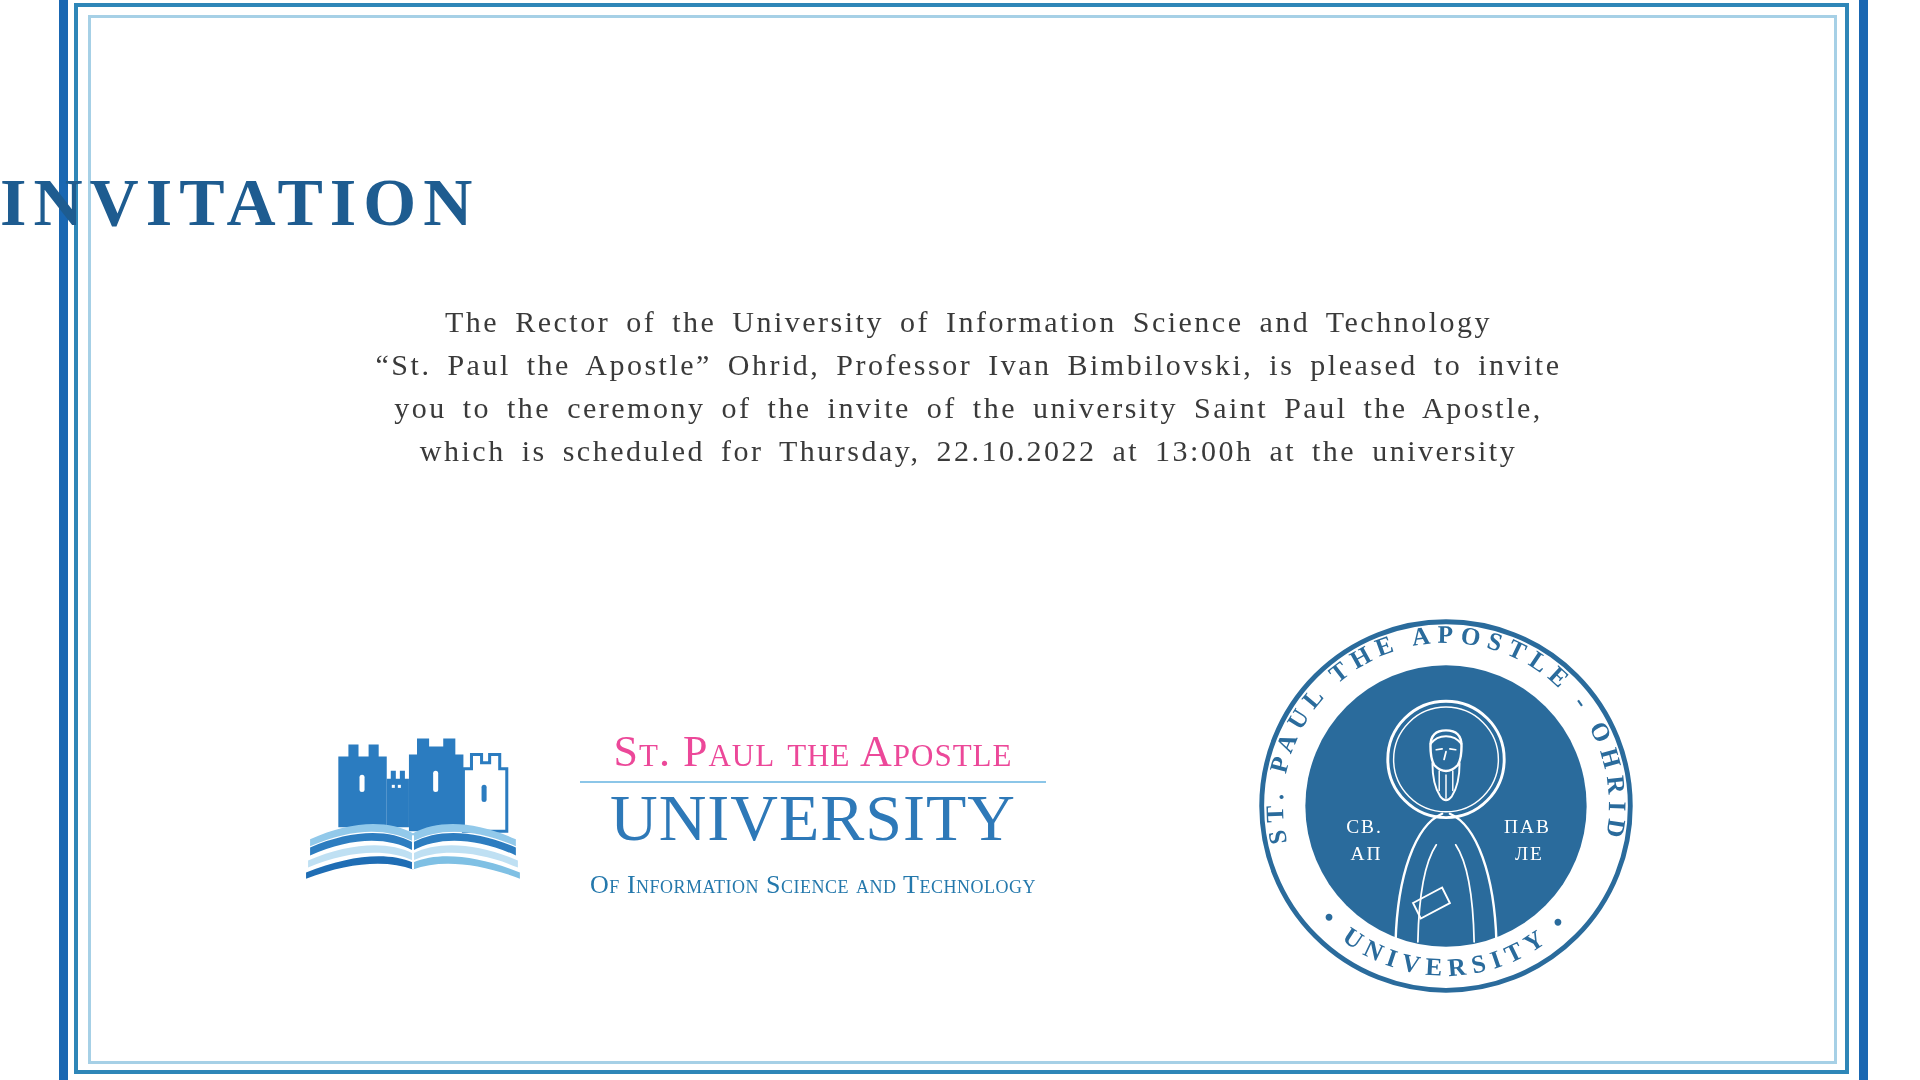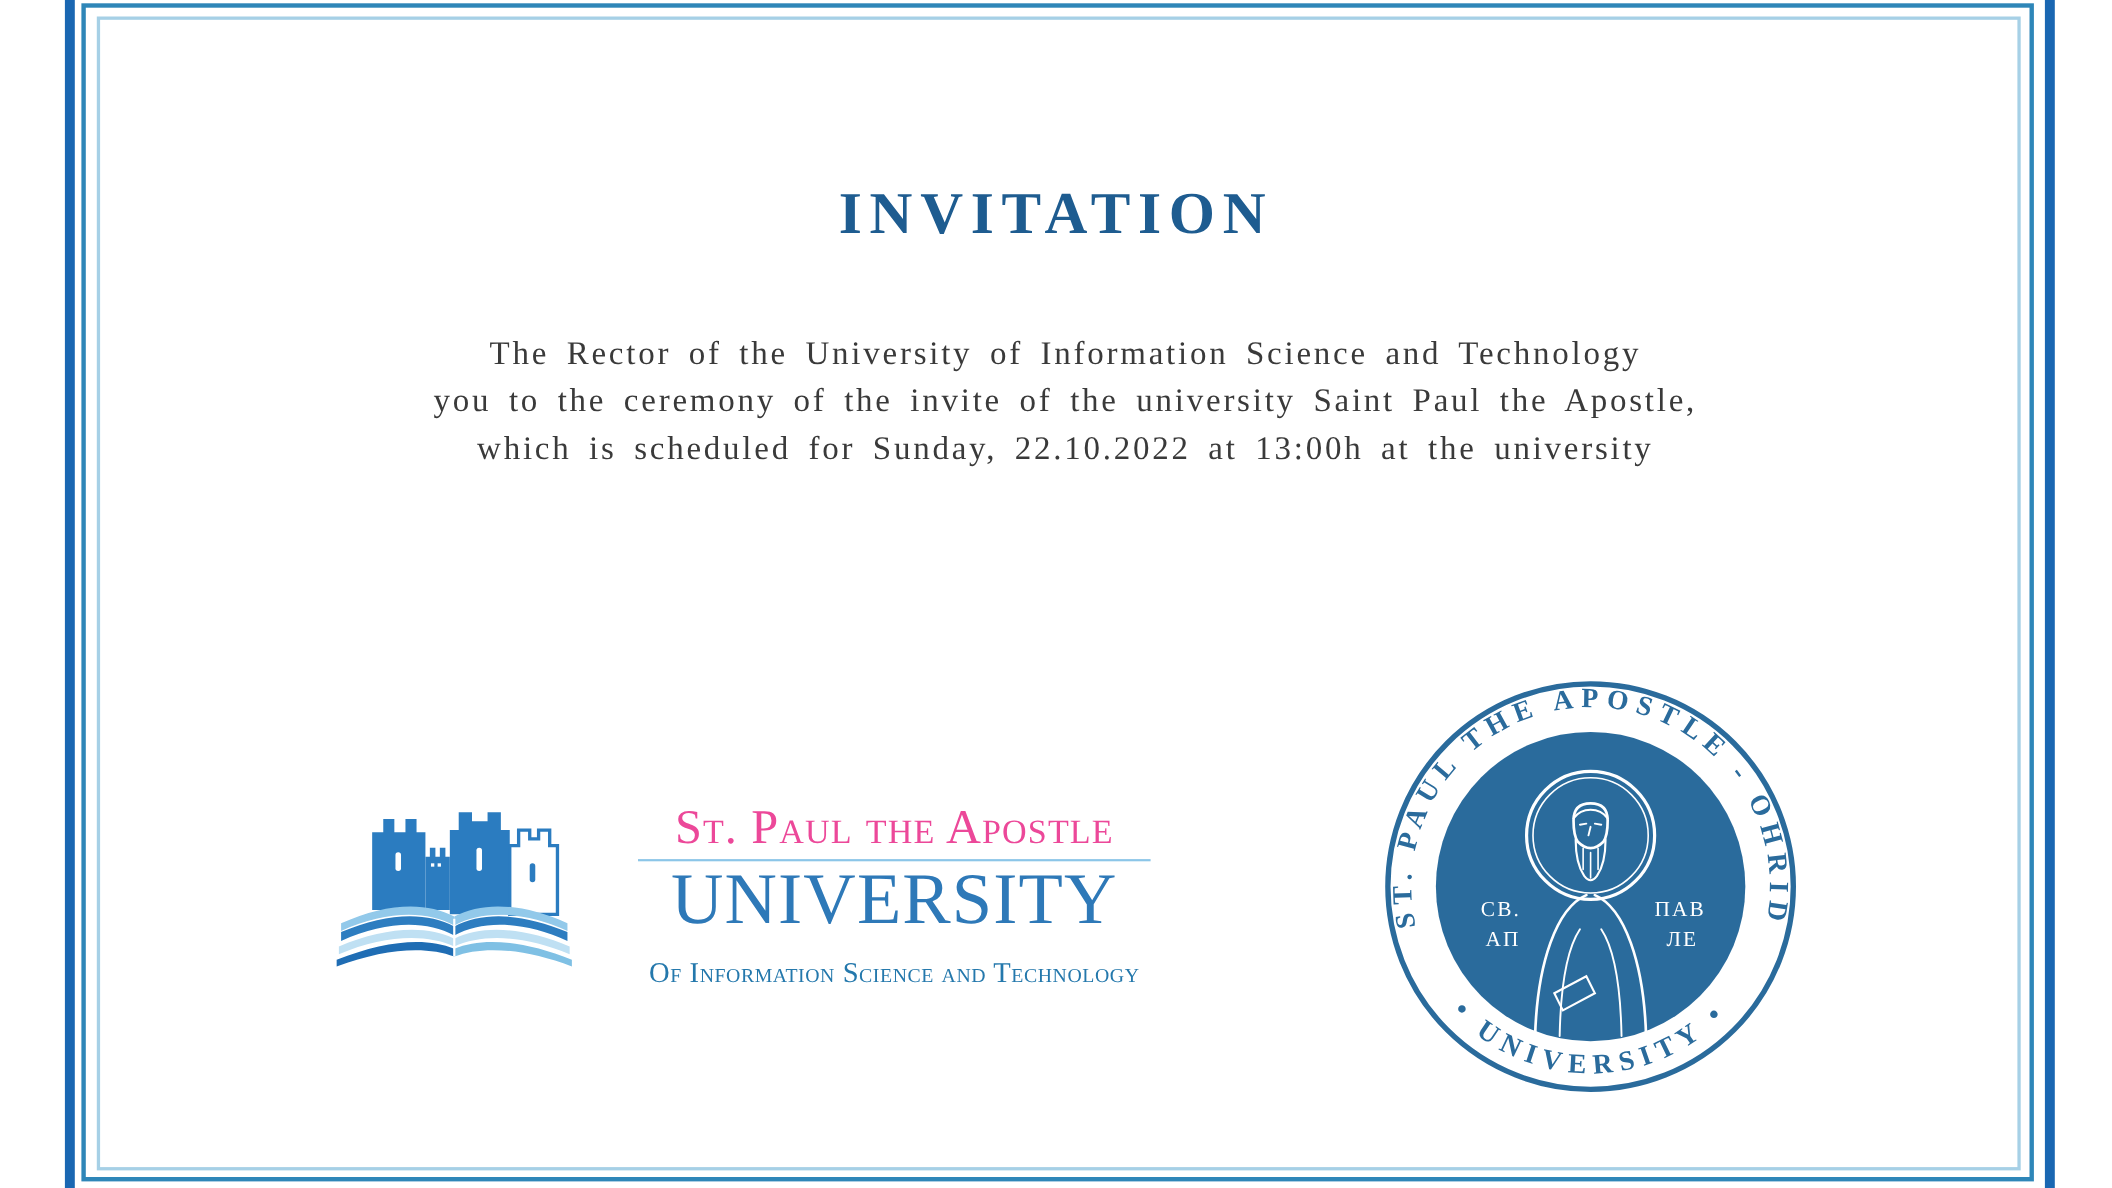--- a/index.html
+++ b/index.html
@@ -8,22 +8,22 @@
     overflow:hidden;font-family:"Liberation Serif", serif;
   }
   .edge-bar{position:absolute;top:0;height:1080px;width:9px;background:#1a67b2;}
   .edge-bar.left{left:59px;}
   .edge-bar.right{left:1859px;}
   .frame-outer{position:absolute;left:74px;top:3px;width:1775px;height:1071px;
     border:4px solid #2e86b8;box-sizing:border-box;}
   .frame-inner{position:absolute;left:88px;top:15px;width:1749px;height:1049px;
     border:3px solid #a6d0e6;box-sizing:border-box;}
   .title{
-    position:absolute;left:0;right:0;top:163px;text-align:center;
-    font-size:54px;font-weight:bold;letter-spacing:7px;color:#1e5c90;
+    position:absolute;left:0;right:0;top:163px;text-align:left;
+    font-size:68px;font-weight:bold;letter-spacing:7px;color:#1e5c90;
     font-family:"Liberation Serif", serif;
   }
   .body-text{
     position:absolute;left:187px;right:170px;top:300px;text-align:center;
     font-size:30px;line-height:43px;letter-spacing:2.5px;word-spacing:6px;
     color:#3a3a3a;
   }
   .logo{position:absolute;left:300px;top:724px;width:760px;height:160px;}
   .logo .castle{position:absolute;left:0;top:2px;}
   .logo .text{position:absolute;left:278px;top:6px;width:470px;text-align:center;}
@@ -49,22 +49,23 @@
 
   <div class="edge-bar left"></div>
   <div class="edge-bar right"></div>
   <div class="frame-outer"></div>
   <div class="frame-inner"></div>
 
   <div class="title">INVITATION</div>
 
   <div class="body-text">
     <div>The Rector of the University of Information Science and Technology</div>
+    <div>“St. Paul the Apostle” Ohrid, Professor Ivan Bimbilovski, is pleased to invite</div>
     <div>you to the ceremony of the invite of the university Saint Paul the Apostle,</div>
-    <div>which is scheduled for Sunday, 22.10.2022 at 13:00h at the university</div>
+    <div>which is scheduled for Thursday, 22.10.2022 at 13:00h at the university</div>
   </div>
 
   <div class="logo">
     <svg class="castle" width="232" height="154" viewBox="0 0 230 152">
 
       <path fill="#2b7cc0" d="M38,30 h10 v-12 h10 v12 h10 v-12 h10 v12 h8 v70 h-48 Z"></path>
       <rect x="59" y="48" width="5" height="17" rx="2.5" fill="#ffffff"></rect>
 
       <path fill="#2b7cc0" d="M86,52 h4 v-8 h5 v8 h4 v-8 h5 v8 h4 v48 h-22 Z"></path>
       <rect x="91" y="58" width="3" height="3" fill="#ffffff"></rect>

